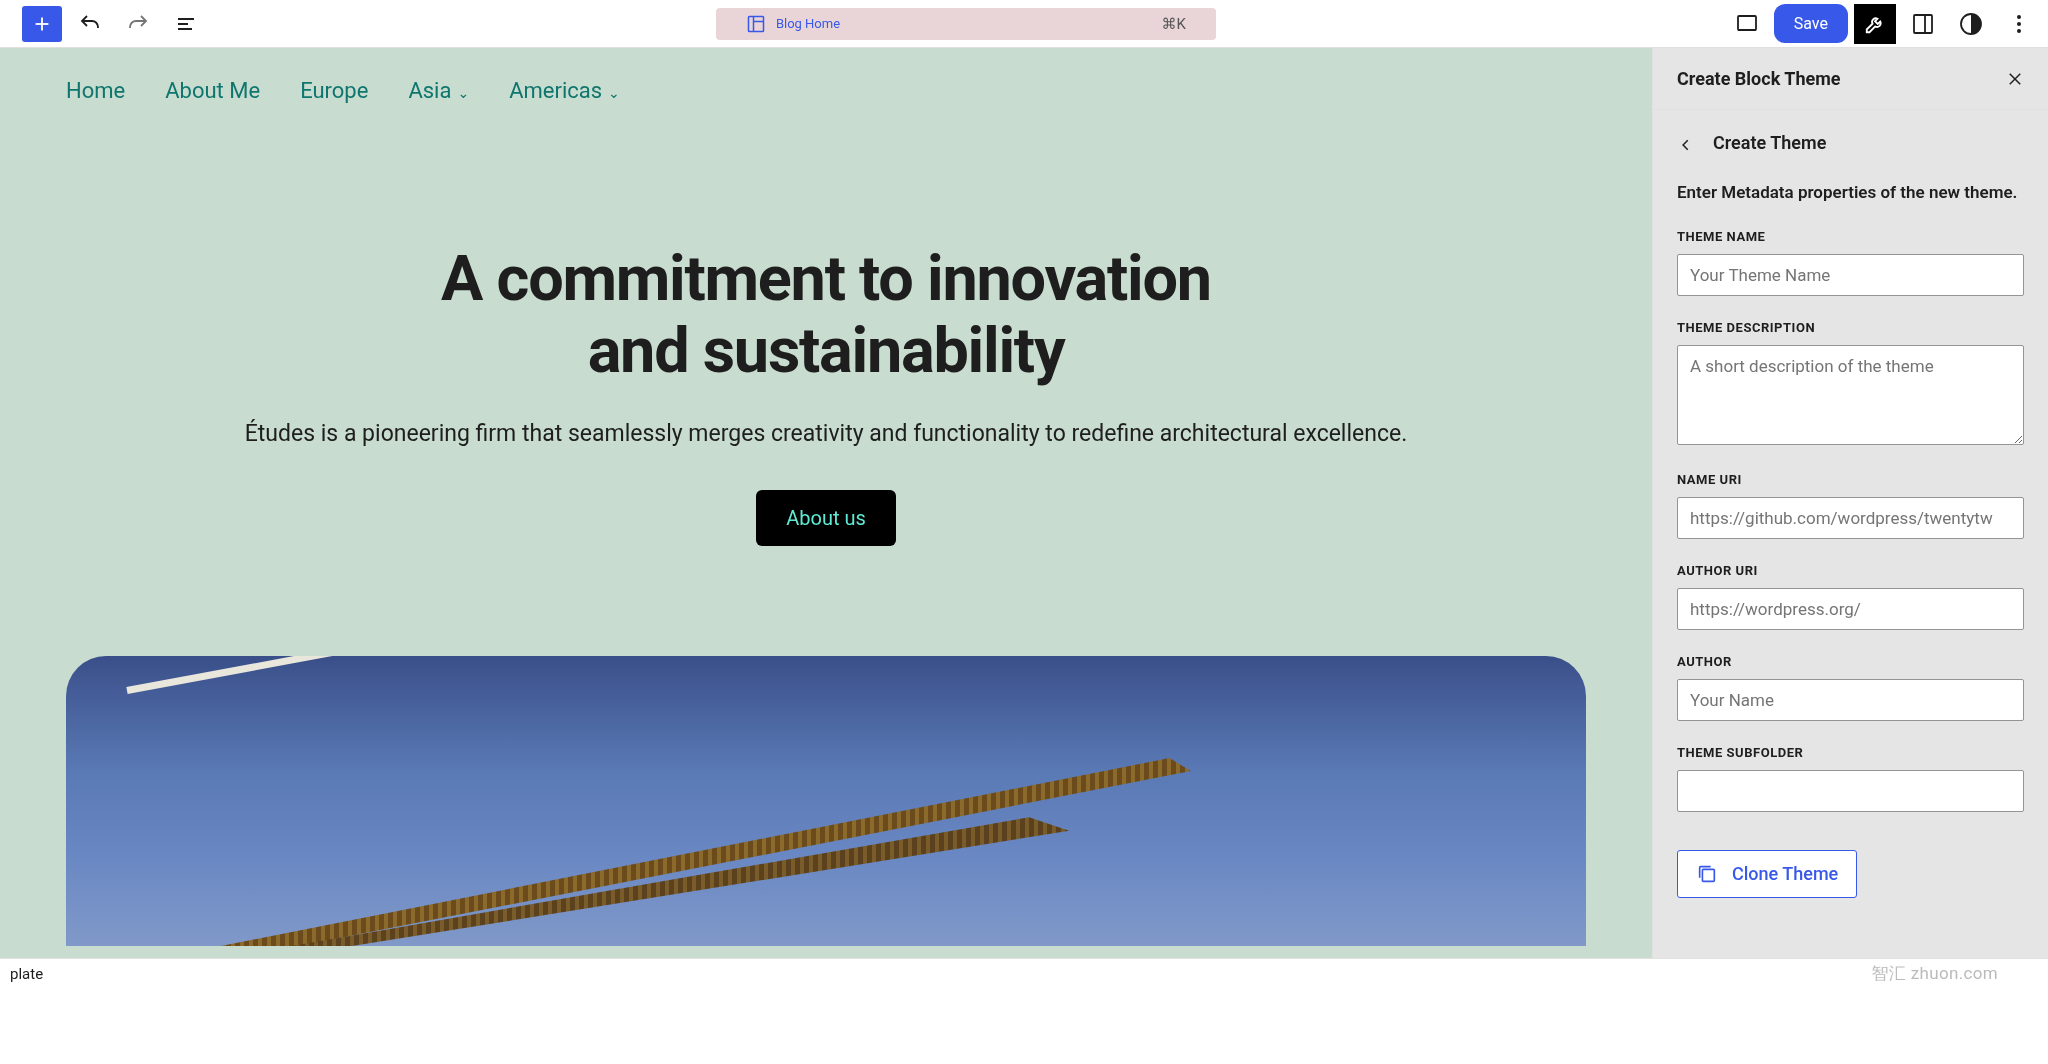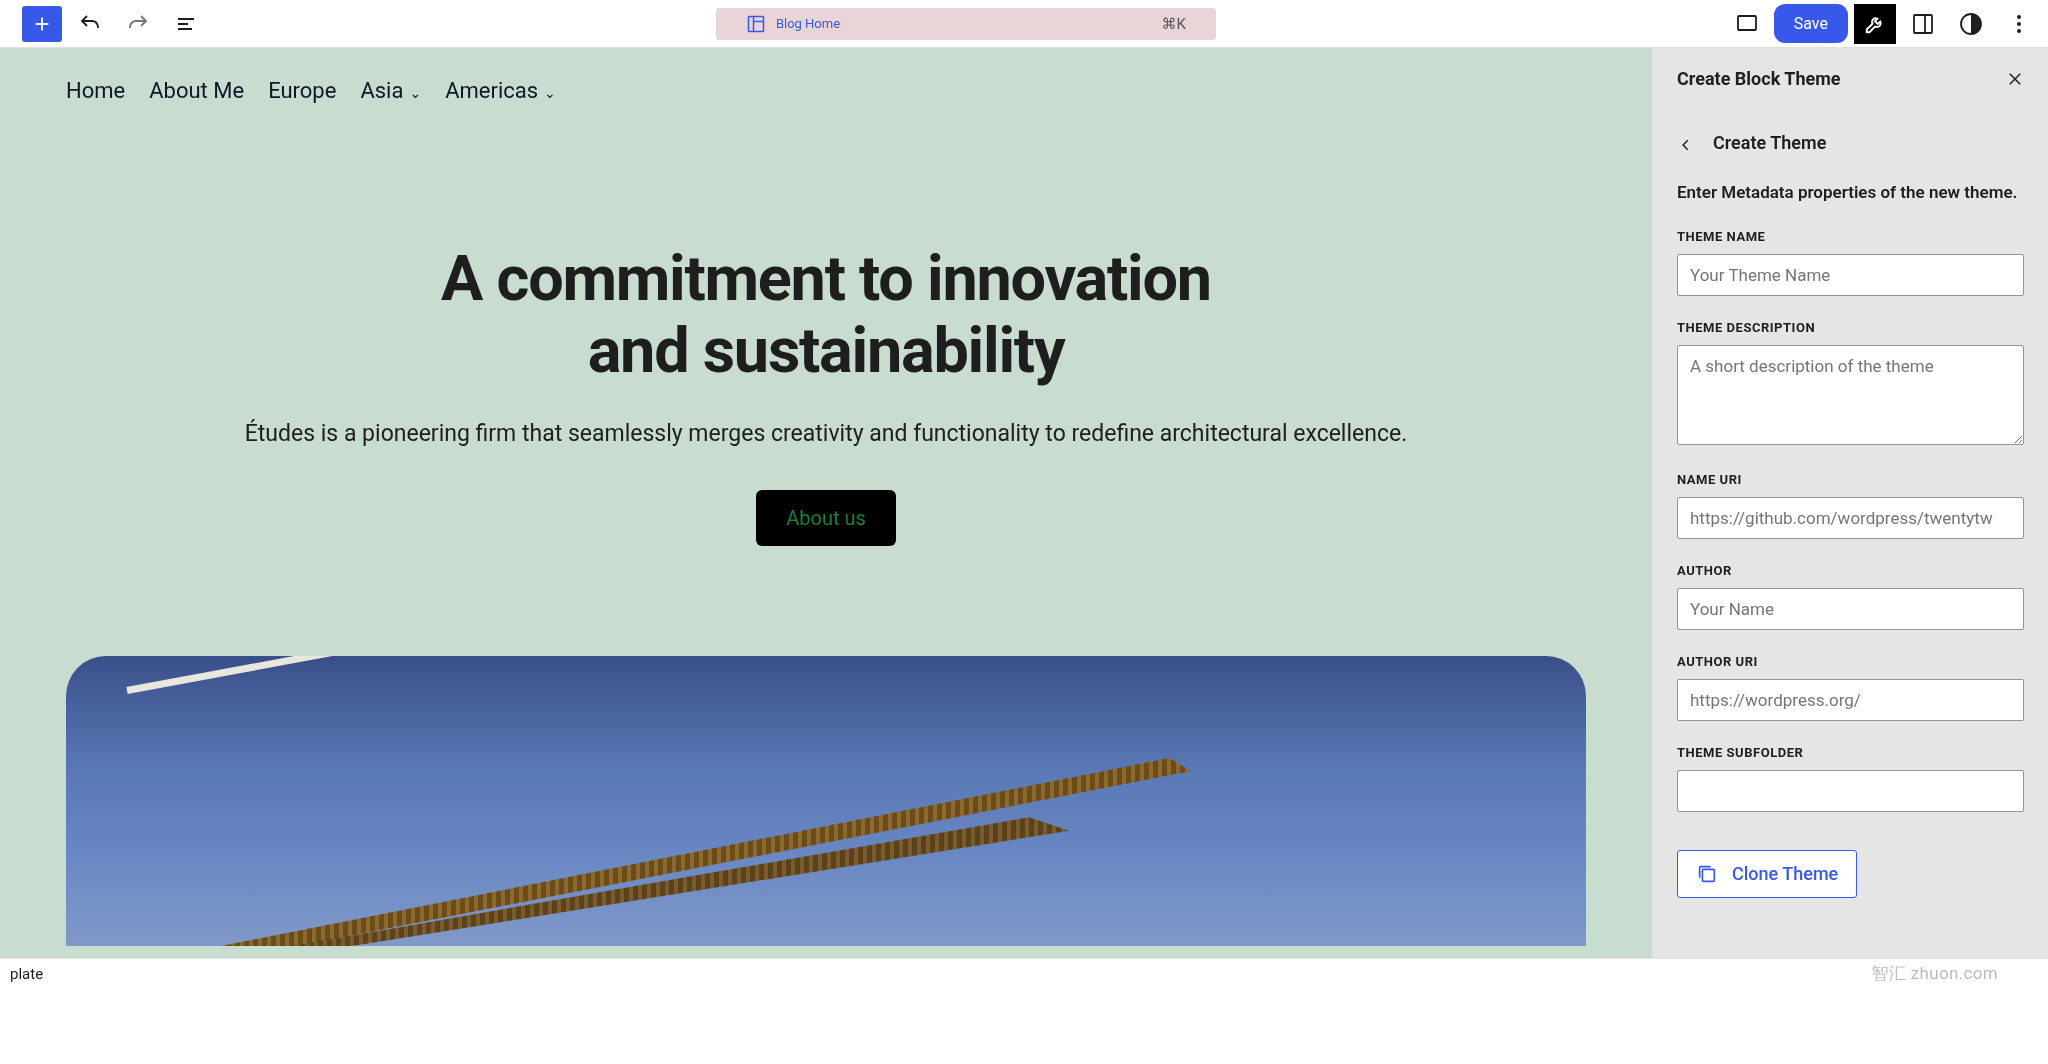--- a/index.html
+++ b/index.html
@@ -25,29 +25,29 @@
 
 .main { display: flex; height: calc(100% - 78px); }
 .canvas { flex: 1; background: #c8dcd0; overflow: hidden; position: relative; }
 .sidebar { width: 396px; border-left: 1px solid #e0e0e0; background: #e5e5e5; display: flex; flex-direction: column; }
 
 
 .site-header { display: flex; align-items: center; justify-content: space-between; padding: 30px 66px; }
 .site-brand { display: flex; align-items: center; gap: 34px; }
 .site-logo { width: 82px; height: 66px; background: linear-gradient(to bottom right, #9aa9a0 49.5%, #c8dcd0 49.5%, #c8dcd0 50.5%, #aabbb1 50.5%); }
 .site-title { font-size: 26px; font-weight: 700; letter-spacing: -0.01em; }
-.site-nav { display: flex; gap: 24px; font-size: 22px; color: #0f172a; padding-right: 28px;}
+.site-nav { display: flex; gap: 40px; font-size: 22px; color: #0f766e; padding-right: 28px;}
 .site-nav span { cursor: pointer; display: flex; align-items: center; gap: 6px; }
 .chev { font-size: 14px; position: relative; top: 2px;}
 
 
 .hero { text-align: center; padding: 110px 60px 40px; }
 .hero h1 { font-size: 63px; font-weight: 700; line-height: 1.15; letter-spacing: -0.02em; }
 .hero p { font-size: 23px; margin-top: 28px; line-height: 1.55; }
-.hero .cta { display: inline-block; background: #000; color: #15803d; padding: 16px 30px; margin-top: 38px; font-size: 20px; border-radius: 6px; cursor: pointer; }
+.hero .cta { display: inline-block; background: #000; color: #5eead4; padding: 16px 30px; margin-top: 38px; font-size: 20px; border-radius: 6px; cursor: pointer; }
 
 
 .hero-image { margin: 70px 66px 0; height: 290px; border-top-left-radius: 40px; border-top-right-radius: 40px; overflow: hidden; position: relative; background: linear-gradient(to bottom, #3a4f8a 0%, #5a7ab5 40%, #6a88c3 70%, #8099c9 100%); }
 .roof { position: absolute; bottom: -30px; left: 4%; width: 70%; height: 75%; background: repeating-linear-gradient(90deg, #6b4a1b 0 5px, #8b6a2b 5px 9px); clip-path: polygon(0% 95%, 98% 0%, 100% 6%, 2% 100%); }
 .roof2 { position: absolute; bottom: -40px; left: 0; width: 66%; height: 58%; background: repeating-linear-gradient(90deg, #5a3d14 0 5px, #7a5a22 5px 9px); clip-path: polygon(0% 100%, 96% 0%, 100% 8%, 4% 100%); opacity: .95;}
 .edge { position:absolute; top:11%; left:4%; width:68%; height:7px; background:#e9e6dc; transform: rotate(-10.5deg); transform-origin:left; }
 
 
 .sb-header { display: flex; align-items: center; justify-content: space-between; padding: 20px 24px; border-bottom: 1px solid #e0e0e0; }
 .sb-header .title { font-weight: 700; font-size: 18px; }
@@ -204,26 +204,26 @@
         </div>
         <div class="fld">
           <label>THEME DESCRIPTION</label>
           <textarea placeholder="A short description of the theme" style=""></textarea>
         </div>
         <div class="fld">
           <label>NAME URI</label>
           <input type="text" placeholder="https://github.com/wordpress/twentytw" style="">
         </div>
         <div class="fld">
+          <label>AUTHOR URI</label>
+          <input type="text" placeholder="https://wordpress.org/" style="">
+        </div>
+        <div class="fld">
           <label>AUTHOR</label>
           <input type="text" placeholder="Your Name" style="">
-        </div>
-        <div class="fld">
-          <label>AUTHOR URI</label>
-          <input type="text" placeholder="https://wordpress.org/" style="">
         </div>
         <div class="fld">
           <label>THEME SUBFOLDER</label>
           <input type="text" style="">
         </div>
 
         <div class="clone-btn">
           <svg width="22" height="22" viewBox="0 0 24 24" fill="none" stroke="currentColor" stroke-width="1.8">
               <rect x="7" y="7" width="13" height="13" rx="1"></rect>
               <path d="M4 16V5a1 1 0 011-1h11"></path>

